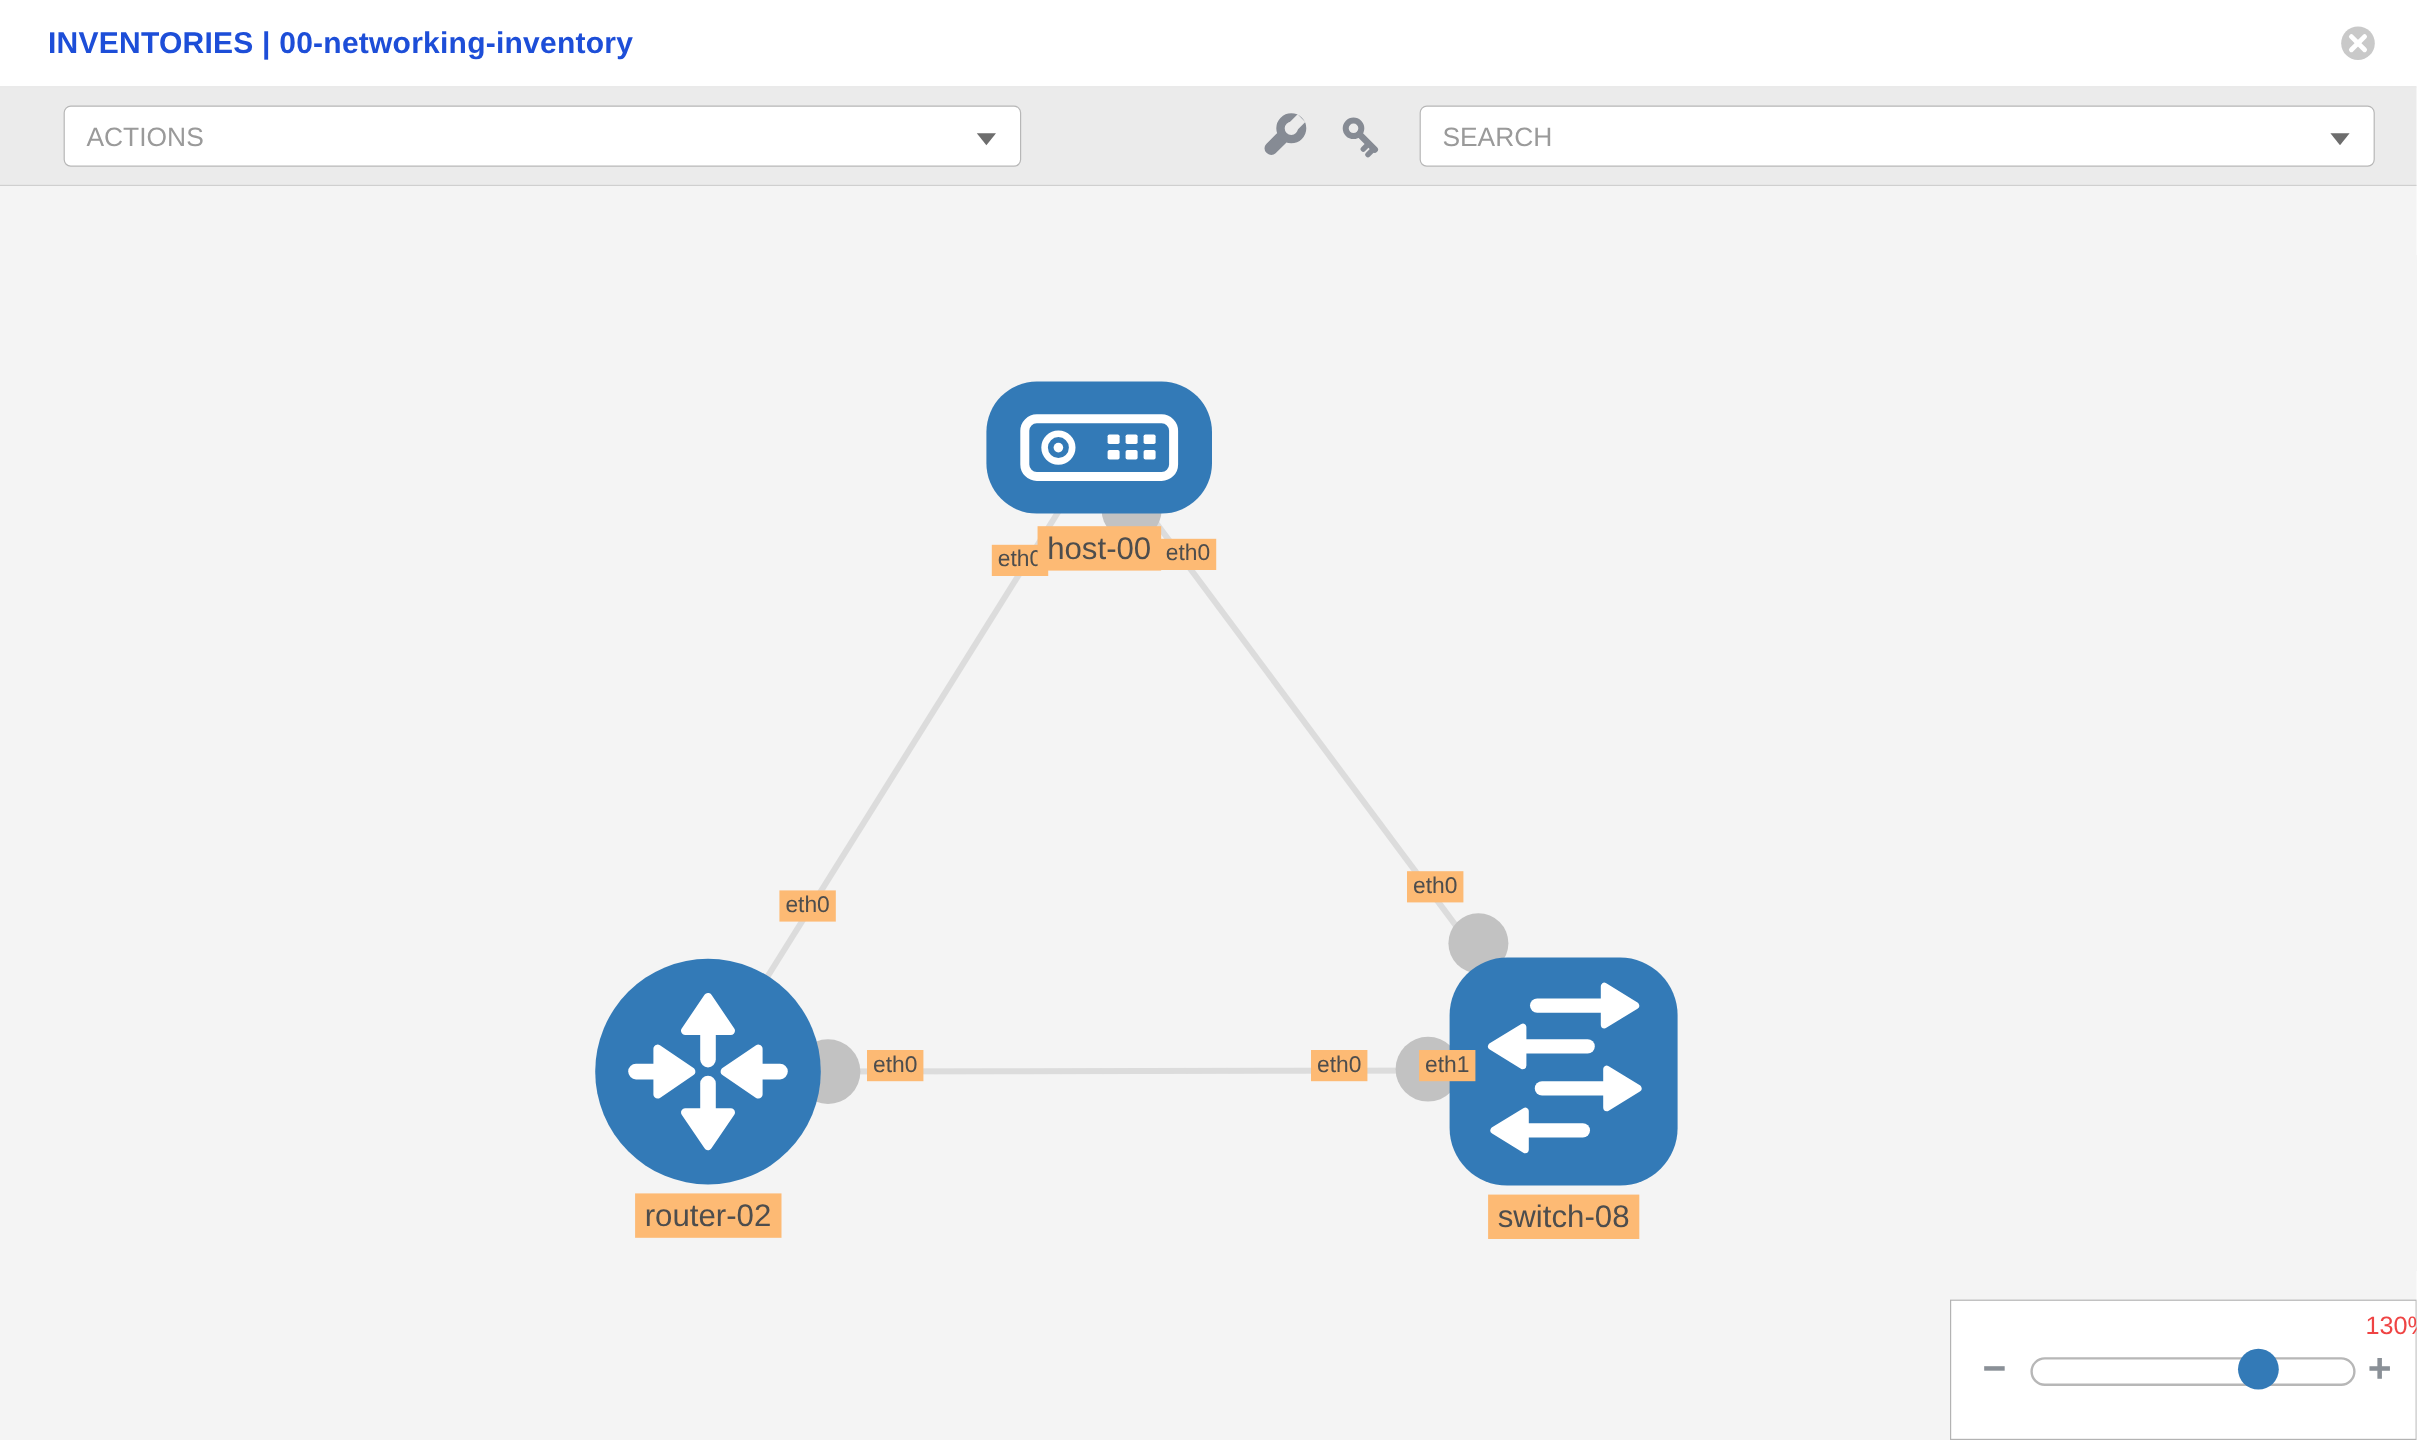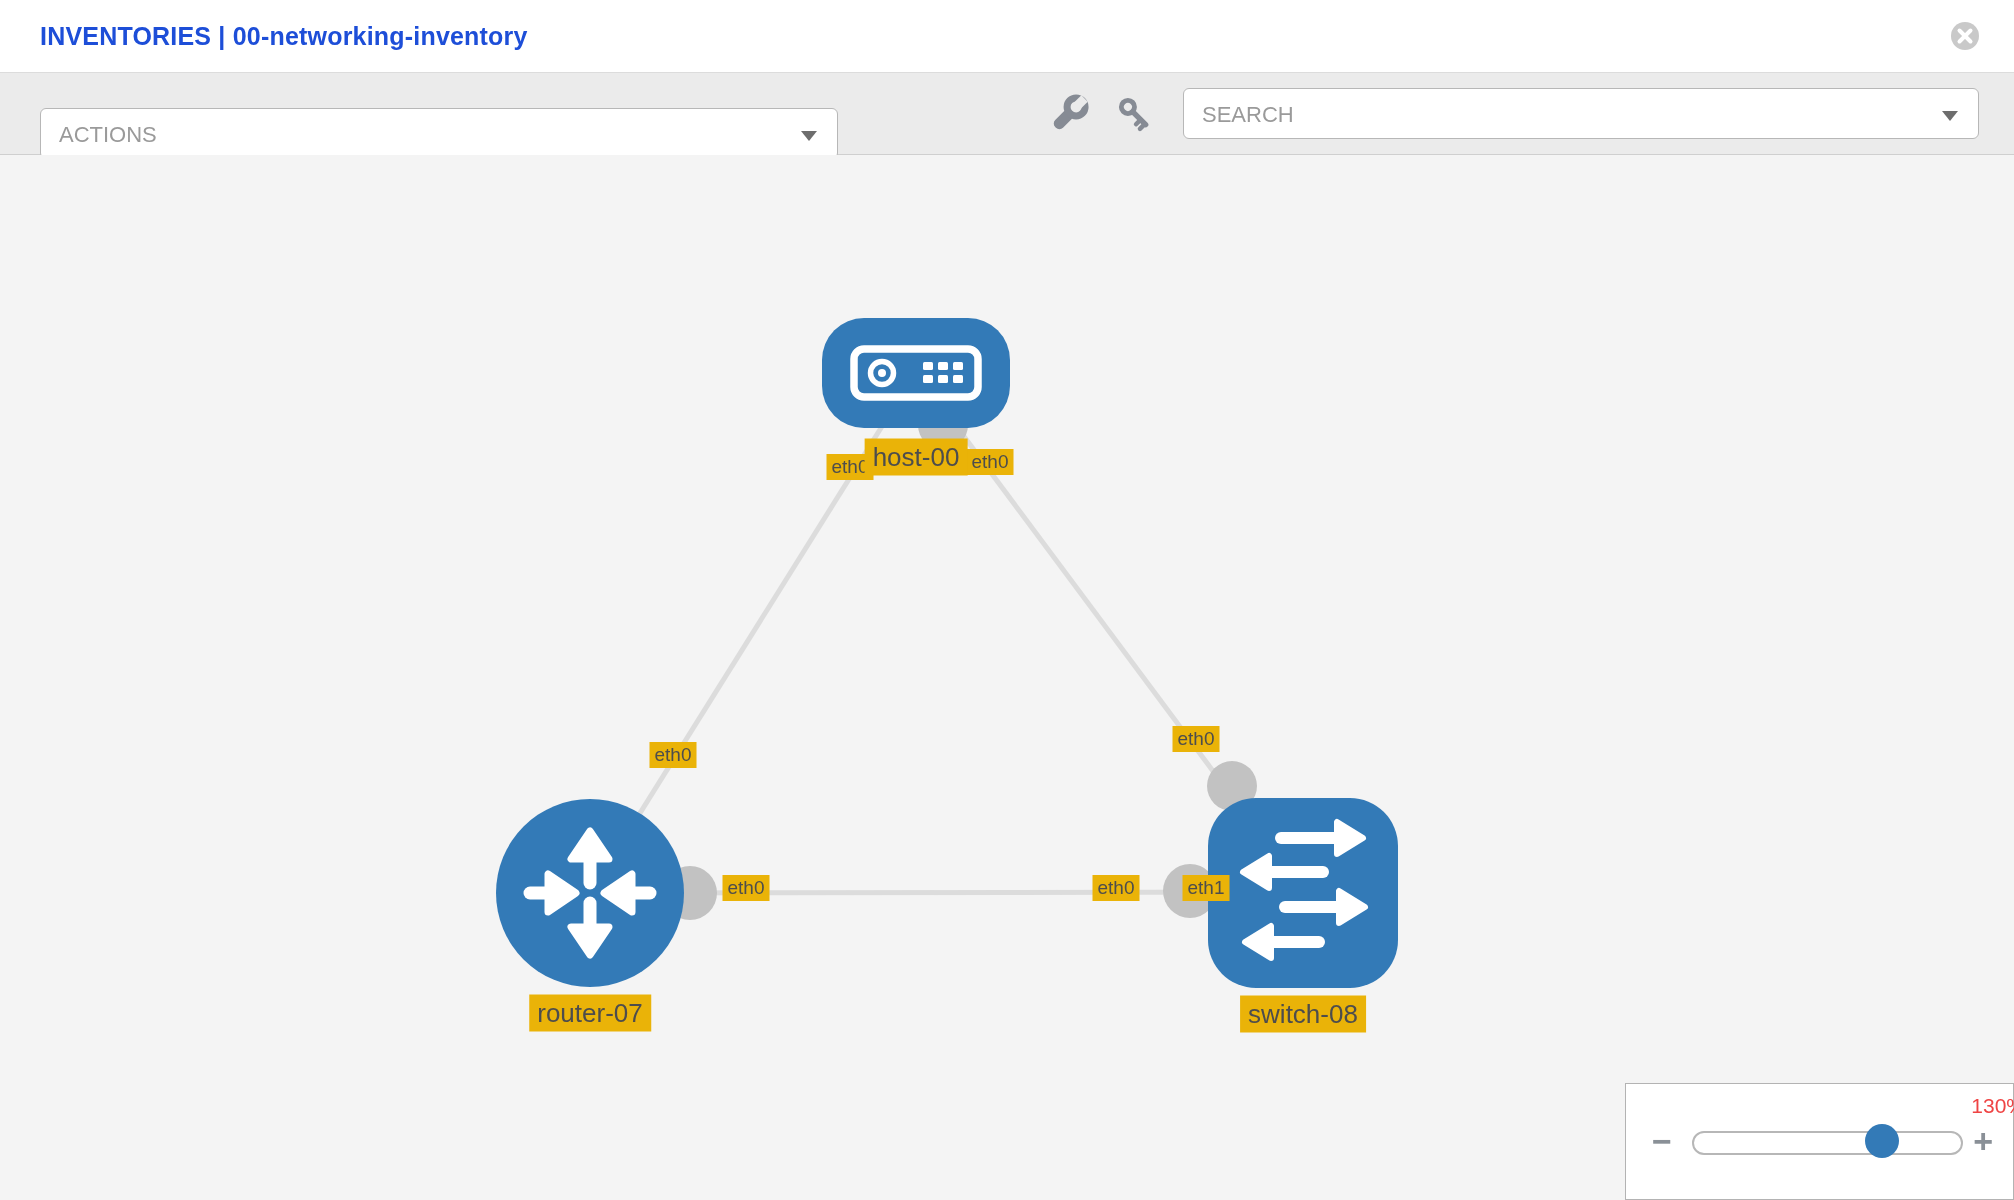--- a/index.html
+++ b/index.html
@@ -12,34 +12,34 @@
   .page-title{position:absolute;left:40px;top:0;line-height:72px;font-size:25px;
           font-weight:bold;color:#1d4ed8;letter-spacing:.2px;}
   .close-btn{position:absolute;right:34px;top:21px;width:30px;height:30px;cursor:pointer;}
 
   
   .toolbar{position:absolute;left:0;top:73px;width:2014px;height:81px;background:#ebebeb;
           border-bottom:1px solid #cfcfcf;}
   .dropdown{position:absolute;top:15px;height:51px;background:#fff;border:1px solid #b7b7b7;
           border-radius:6px;color:#9a9a9a;font-size:22px;line-height:51px;padding-left:18px;
           box-sizing:border-box;cursor:pointer;}
-  .dd-actions{left:40px;width:798px;margin-top:20px;}
+  .dd-actions{left:53px;width:798px;}
   .dd-search{left:1183px;width:796px;}
   .caret{position:absolute;right:20px;top:22px;width:0;height:0;
          border-left:8px solid transparent;border-right:8px solid transparent;
          border-top:10px solid #6d6d6d;}
   .tool-btn{position:absolute;top:18px;width:46px;height:46px;cursor:pointer;}
   .tool-btn.wrench{left:1046px;}
   .tool-btn.key{left:1112px;}
 
   
   .canvas{position:absolute;left:0;top:155px;width:2014px;height:1045px;background:#f4f4f4;}
   .canvas svg{position:absolute;left:0;top:0;}
 
-  .graph-label{position:absolute;transform:translate(-50%,-50%);background:#eab308;
+  .graph-label{position:absolute;transform:translate(-50%,-50%);background:#fdba74;
           color:#4d4d4d;white-space:nowrap;}
   .node-label{font-size:26px;padding:3px 8px;}
   .if-label{font-size:19px;padding:2px 5px;}
 
   
   .zoom-panel{position:absolute;left:1625px;top:1083px;width:389px;height:117px;
           background:#fff;border:1px solid #b3b3b3;box-sizing:border-box;}
   .zoom-level{position:absolute;left:12px;top:10px;width:100%;text-align:right;
           font-size:21px;color:#ef4444;}
   .zoom-btn{position:absolute;top:40px;font-size:34px;font-weight:bold;color:#8a9097;
@@ -158,21 +158,21 @@
 
     <div class="graph-label if-label" style="left:850px;top:312px;">eth0</div>
     <div class="graph-label if-label" style="left:990px;top:307px;">eth0</div>
     <div class="graph-label if-label" style="left:673px;top:600px;">eth0</div>
     <div class="graph-label if-label" style="left:1196px;top:584px;">eth0</div>
     <div class="graph-label if-label" style="left:746px;top:733px;">eth0</div>
     <div class="graph-label if-label" style="left:1116px;top:733px;">eth0</div>
     <div class="graph-label if-label" style="left:1206px;top:733px;">eth1</div>
 
     <div class="graph-label node-label" style="left:916px;top:302px;text-align:right;">host-00</div>
-    <div class="graph-label node-label" style="left:590px;top:858px;">router-07</div>
+    <div class="graph-label node-label" style="left:590px;top:858px;">router-02</div>
     <div class="graph-label node-label" style="left:1303px;top:859px;">switch-08</div>
   </div>
 
   <div class="zoom-panel">
     <div class="zoom-level">130%</div>
     <div class="zoom-btn zoom-minus">
       <span>−</span>
     </div>
     <div class="zoom-track">
       <div class="zoom-thumb"></div>

